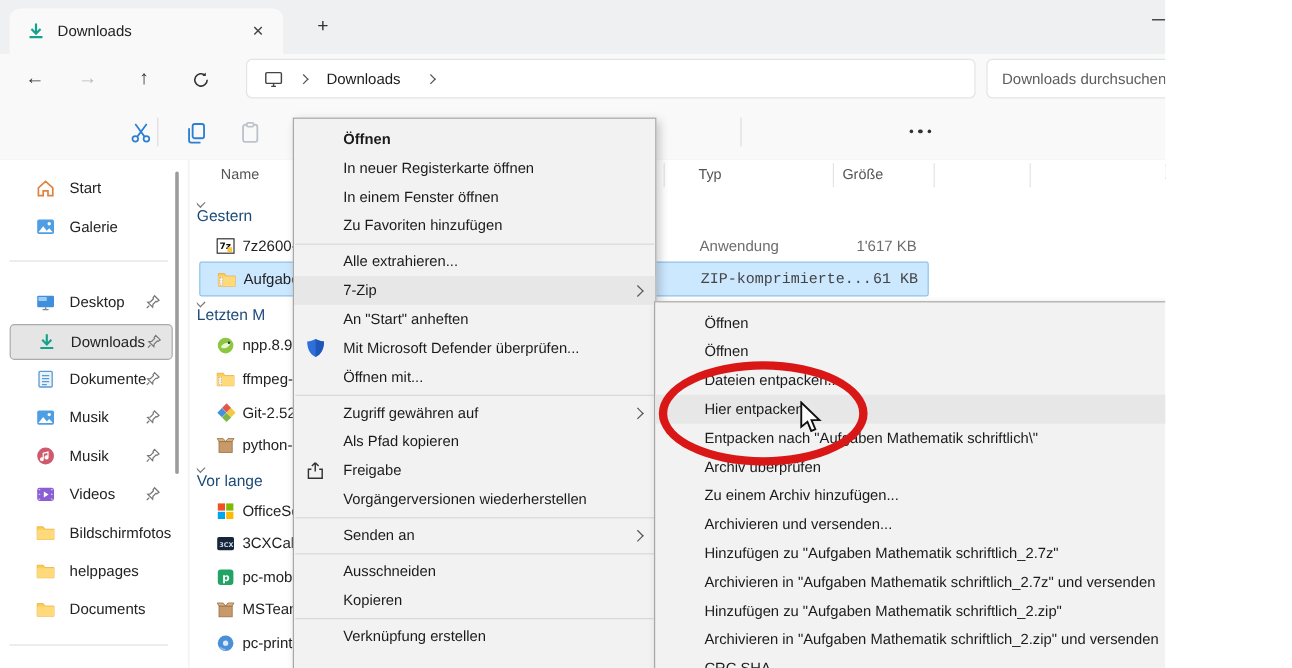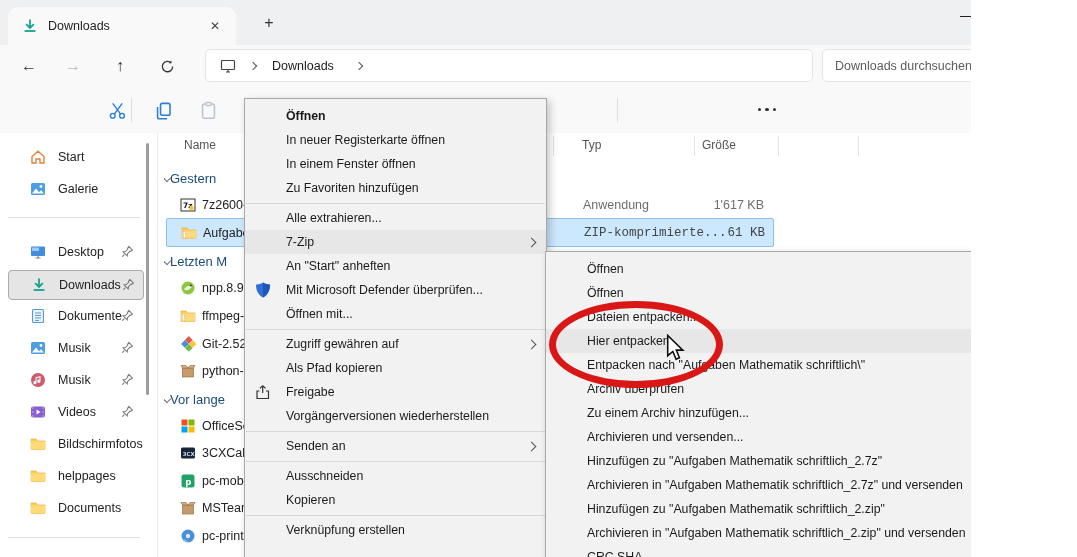--- a/index.html
+++ b/index.html
@@ -43,22 +43,22 @@
   .sbitem.sel{background:#e5e5e5;border:1px solid #ababab;}
   .sbicon{position:absolute;left:22px;width:16px;height:16px;}
   .sblabel{position:absolute;left:50px;white-space:nowrap;color:#222;}
   .pin{position:absolute;right:8px;top:7px;width:13px;height:13px;}
   .sbsep{position:absolute;left:8px;width:132px;height:1px;background:#e2e2e2;}
   #sb-scroll{position:absolute;left:146px;top:10px;width:3px;height:252px;background:#9c9c9c;border-radius:2px;}
   
   #filearea{left:158px;top:133px;width:919px;height:424px;background:#fff;}
   .colhdr{position:absolute;top:5px;color:#555;font-size:12px;}
   .coldiv{position:absolute;top:3px;width:1px;height:20px;background:#e4e4e4;}
-  .grouprow{position:absolute;left:6px;height:24px;display:flex;align-items:center;gap:0;
-      color:#1d4b78;font-size:13px;white-space:nowrap;overflow:hidden;width:92px;}
+  .grouprow{position:absolute;left:6px;height:24px;display:flex;gap:0;
+      color:#1d4b78;font-size:13px;white-space:nowrap;overflow:hidden;width:92px;flex-direction:column;}
   .grouprow .chev{border-color:#777;}
   .filerow{position:absolute;left:8px;width:606px;height:27px;display:flex;align-items:center;}
   .filerow.sel{background:#cce8ff;border:1px solid #8cc2ea;border-radius:2px;}
   .ficon{position:absolute;left:14px;width:16px;height:16px;}
   .fname{position:absolute;left:36px;white-space:nowrap;overflow:hidden;width:48px;color:#222;}
   .ftype{position:absolute;left:417px;color:#6d6d6d;white-space:nowrap;}
   .fsize{position:absolute;right:8px;color:#6d6d6d;}
   .filerow.sel .ftype,.filerow.sel .fsize{color:#444;font-family:Liberation Mono, monospace;}
   
   .menu{position:absolute;background:#f2f2f2;border:1px solid #a8a8a8;box-shadow:3px 3px 8px rgba(0,0,0,.22);

